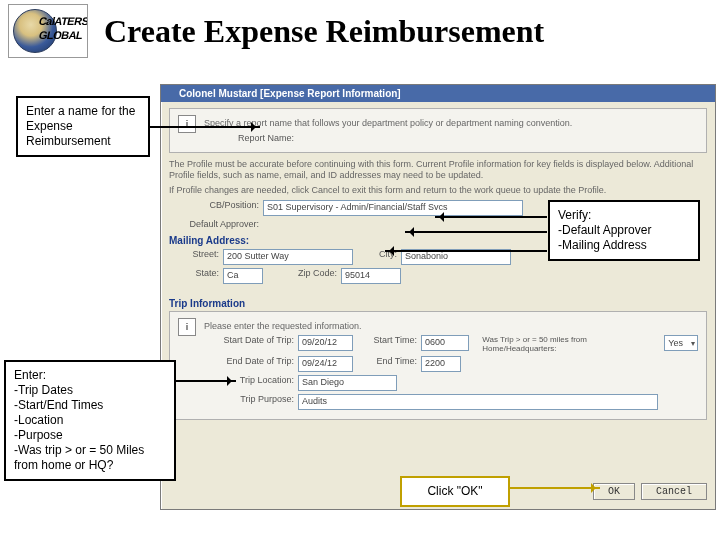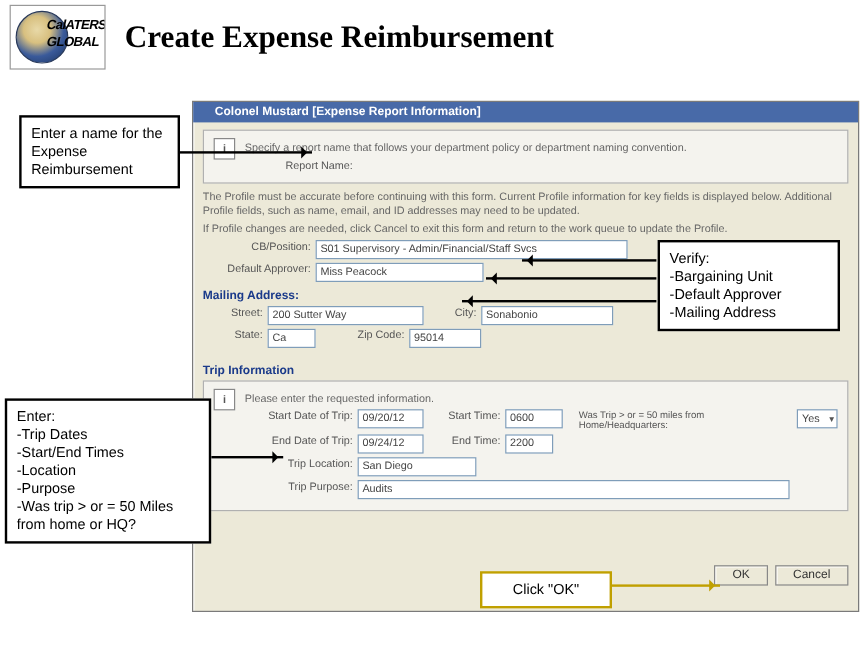--- a/index.html
+++ b/index.html
@@ -36,21 +36,21 @@
   .logo-text1 {
     position:absolute;left:30px;top:10px;font-weight:900;font-size:11px;color:#000;letter-spacing:-0.5px;
     transform:skewX(-12deg);
   }
   .logo-text2 {
     position:absolute;left:30px;top:24px;font-weight:900;font-size:11px;color:#000;letter-spacing:-0.5px;
     transform:skewX(-12deg);
   }
   .title {
     font-family: Georgia, Tahoma, serif;
-    font-size: 26px;
+    font-size: 32px;
     font-weight: bold;
     color: #000;
   }
   .callout {
     position:absolute;
     background:#fff;
     border:2px solid #000;
     padding:6px 8px;
     font-family: Tahoma, Verdana, sans-serif;
     font-size:12px;
@@ -107,22 +107,22 @@
   }
   .section-h {
     color:#1a3a8a;
     font-weight:bold;
     font-size:10px;
     margin:6px 0 2px 0;
   }
   .para { color:#666; margin:3px 0; line-height:1.3;}
   .btnbar {
     position:absolute;
-    right:8px;bottom:18px;
-    display:flex;gap:6px;
+    right:8px;bottom:6px;
+    display:flex;gap:6px;font-family:Liberation Mono, monospace;
   }
   .btn {
     border:1px solid #888;
     background:#ece9d8;
     padding:2px 14px;
     font-size:10px;
     color:#333;
     box-shadow: inset 1px 1px 0 #fff;
   }
   .arrow {
@@ -180,21 +180,20 @@
 
     <div class="para">The Profile must be accurate before continuing with this form. Current Profile information for key fields is displayed below. Additional Profile fields, such as name, email, and ID addresses may need to be updated.</div>
     <div class="para">If Profile changes are needed, click Cancel to exit this form and return to the work queue to update the Profile.</div>
 
     <div class="row">
       <div class="lbl">CB/Position:</div>
       <div class="inp" style="width:260px">S01 Supervisory - Admin/Financial/Staff Svcs</div>
     </div>
     <div class="row">
       <div class="lbl">Default Approver:</div>
-      <div class="inp" style="width:140px">Miss Peacock</div>
     </div>
 
     <div class="section-h">Mailing Address:</div>
     <div class="row">
       <div class="lbl" style="width:50px">Street:</div>
       <div class="inp" style="width:130px">200 Sutter Way</div>
       <div class="lbl" style="width:40px">City:</div>
       <div class="inp" style="width:110px">Sonabonio</div>
     </div>
     <div class="row">
@@ -241,26 +240,25 @@
       <div class="btn">OK</div>
       <div class="btn">Cancel</div>
     </div>
   </div>
 </div>
 
 <div class="callout" style="left:16px;top:96px;width:134px">Enter a name for the Expense Reimbursement</div>
 
 <div class="callout" style="left:548px;top:200px;width:152px">
   <div>Verify:</div>
-  <div>-Bargaining Unit</div>
   <div>-Default Approver</div>
   <div>-Mailing Address</div>
 </div>
 
-<div class="callout" style="left:4px;top:332px;width:172px">
+<div class="callout" style="left:4px;top:360px;width:172px">
   <div>Enter:</div>
   <div>-Trip Dates</div>
   <div>-Start/End Times</div>
   <div>-Location</div>
   <div>-Purpose</div>
   <div>-Was trip &gt; or = 50 Miles from home or HQ?</div>
 </div>
 
 <div class="callout yellow" style="left:400px;top:476px;width:110px;text-align:center;padding:6px 4px">Click  "OK"</div>
 

